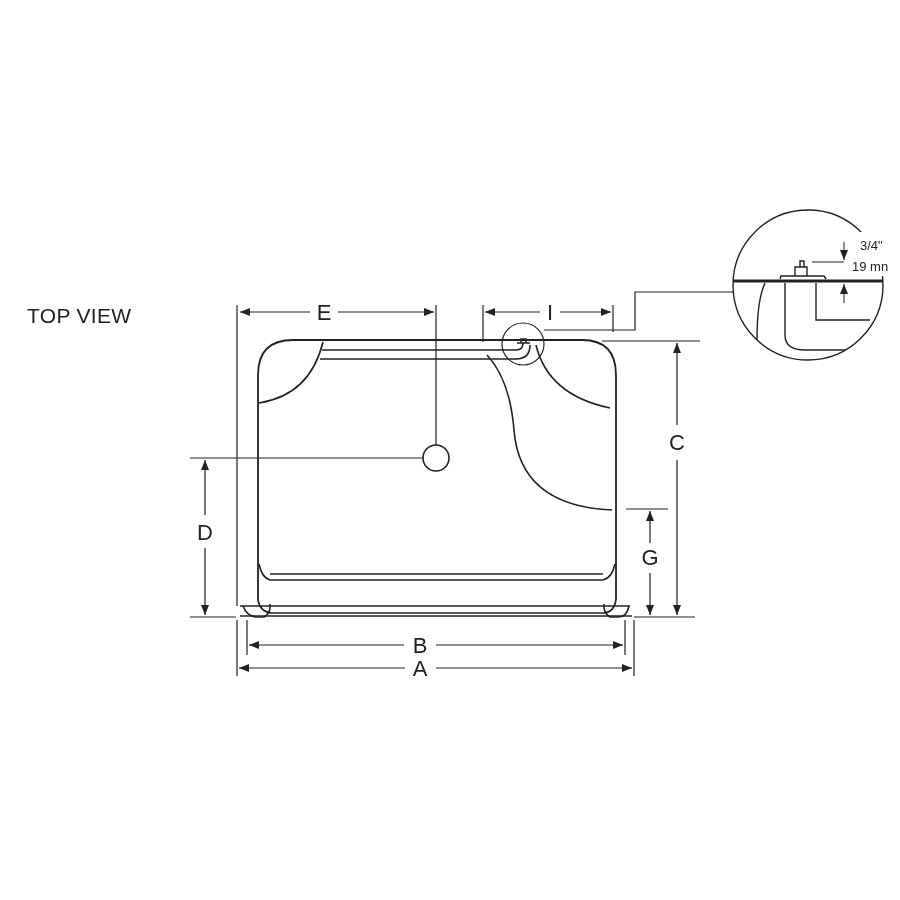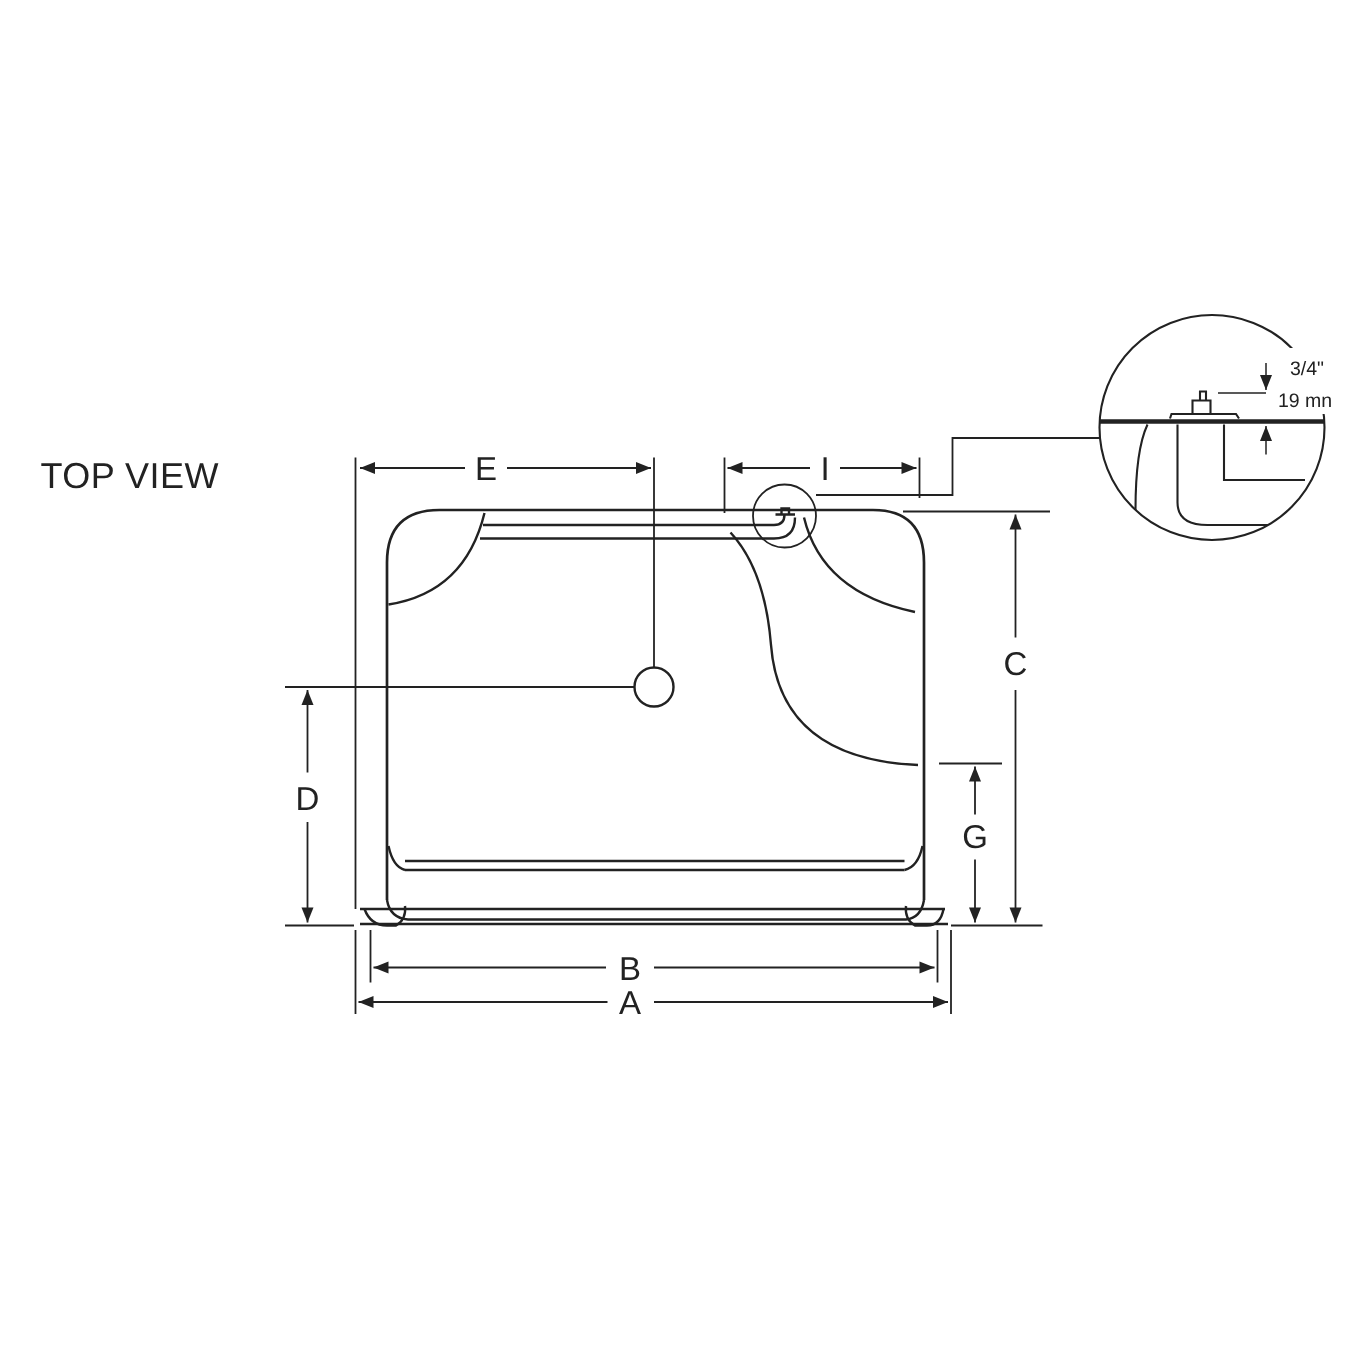--- a/index.html
+++ b/index.html
@@ -1,20 +1,20 @@
 <!DOCTYPE html>
 <html><head>
   <meta charset="utf-8">
   <style>
     html, body { margin: 0; padding: 0; background: #ffffff; }
     body { width: 900px; height: 900px; position: relative; overflow: hidden; }
     #canvas { position: absolute; left: 0; top: 0; }
     .title {
       position: absolute; left: 27px; top: 304px;
-      font-family: "Liberation Sans", sans-serif; font-size: 24px; color: #222;
+      font-family: "Liberation Sans", sans-serif; font-size: 21px; color: #222;
       letter-spacing: 0.3px;
     }
     svg text { font-family: "Liberation Sans", sans-serif; fill: #222; }
     .dim-label { font-size: 22px; }
     .note { font-size: 13px; }
   </style>
 </head>
 <body>
 
 <div class="title">TOP VIEW</div>

